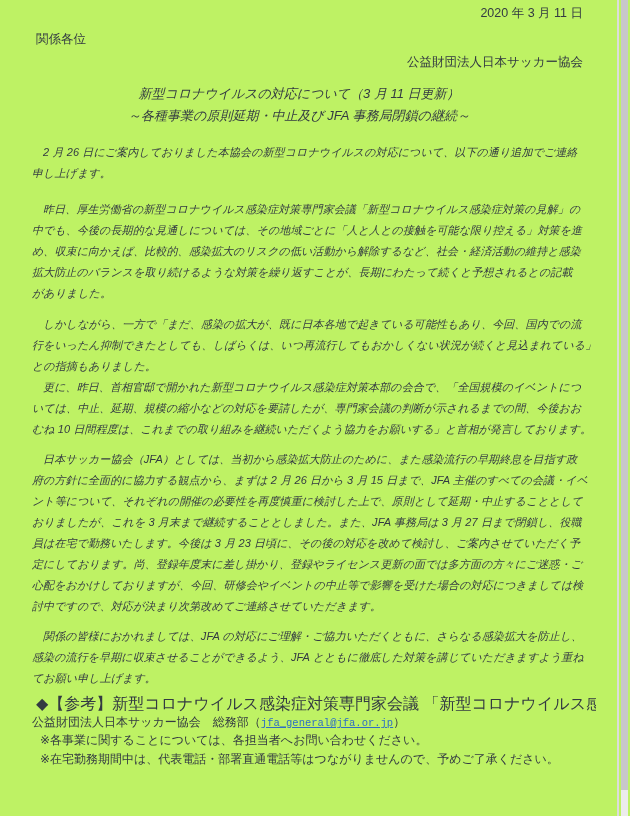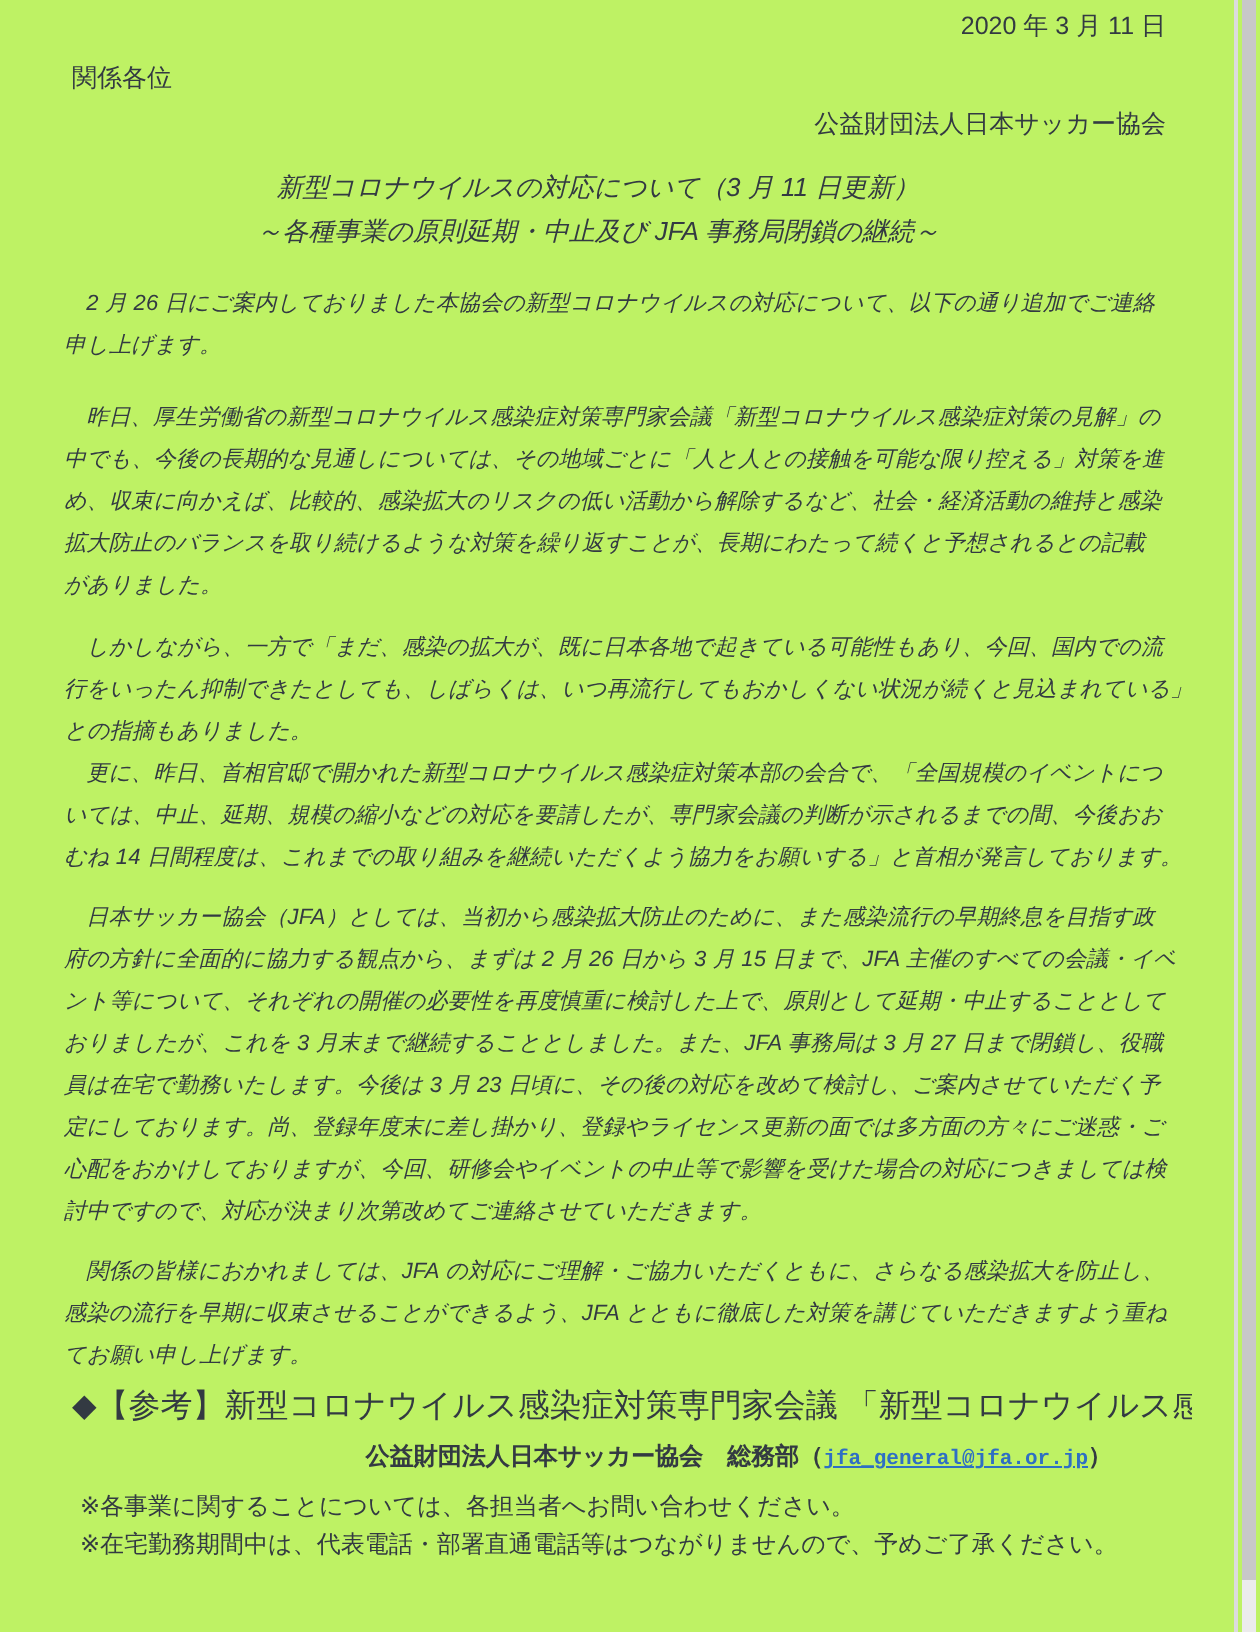--- a/index.html
+++ b/index.html
@@ -89,24 +89,23 @@
     font-family:"Liberation Mono","DejaVu Sans Mono",monospace;
     font-size:10.5px;
   }
   .contact-heading{
     margin-top:14px;
     text-align:center;
     font-size:12px;line-height:19px;
     margin-right:40px;
   }
   .contact-org{
-    text-align:right;
-    font-size:12px;line-height:28px;
+    text-align:left;
+    font-size:12px;line-height:16px;
     margin-right:40px;
-    font-weight:bold;
   }
   .note-line{
     font-size:12px;line-height:19px;
     padding-left:8px;
     white-space:pre;overflow:hidden;
   }
 </style>
 </head>
 <body>
 
@@ -137,21 +136,21 @@
 中でも、今後の長期的な見通しについては、その地域ごとに「人と人との接触を可能な限り控える」対策を進
 め、収束に向かえば、比較的、感染拡大のリスクの低い活動から解除するなど、社会・経済活動の維持と感染
 拡大防止のバランスを取り続けるような対策を繰り返すことが、長期にわたって続くと予想されるとの記載
 がありました。</div>
 
     <div class="para p3">　しかしながら、一方で「まだ、感染の拡大が、既に日本各地で起きている可能性もあり、今回、国内での流
 行をいったん抑制できたとしても、しばらくは、いつ再流行してもおかしくない状況が続くと見込まれている」
 との指摘もありました。
 　更に、昨日、首相官邸で開かれた新型コロナウイルス感染症対策本部の会合で、「全国規模のイベントにつ
 いては、中止、延期、規模の縮小などの対応を要請したが、専門家会議の判断が示されるまでの間、今後おお
-むね 14 日間程度は、これまでの取り組みを継続いただくよう協力をお願いする」と首相が発言しております。</div>
+むね 10 日間程度は、これまでの取り組みを継続いただくよう協力をお願いする」と首相が発言しております。</div>
 
     <div class="para p4">　日本サッカー協会（JFA）としては、当初から感染拡大防止のために、また感染流行の早期終息を目指す政
 府の方針に全面的に協力する観点から、まずは 2 月 26 日から 3 月 15 日まで、JFA 主催のすべての会議・イベ
 ント等について、それぞれの開催の必要性を再度慎重に検討した上で、原則として延期・中止することとして
 おりましたが、これを 3 月末まで継続することとしました。また、JFA 事務局は 3 月 27 日まで閉鎖し、役職
 員は在宅で勤務いたします。今後は 3 月 23 日頃に、その後の対応を改めて検討し、ご案内させていただく予
 定にしております。尚、登録年度末に差し掛かり、登録やライセンス更新の面では多方面の方々にご迷惑・ご
 心配をおかけしておりますが、今回、研修会やイベントの中止等で影響を受けた場合の対応につきましては検
 討中ですので、対応が決まり次第改めてご連絡させていただきます。</div>
 

